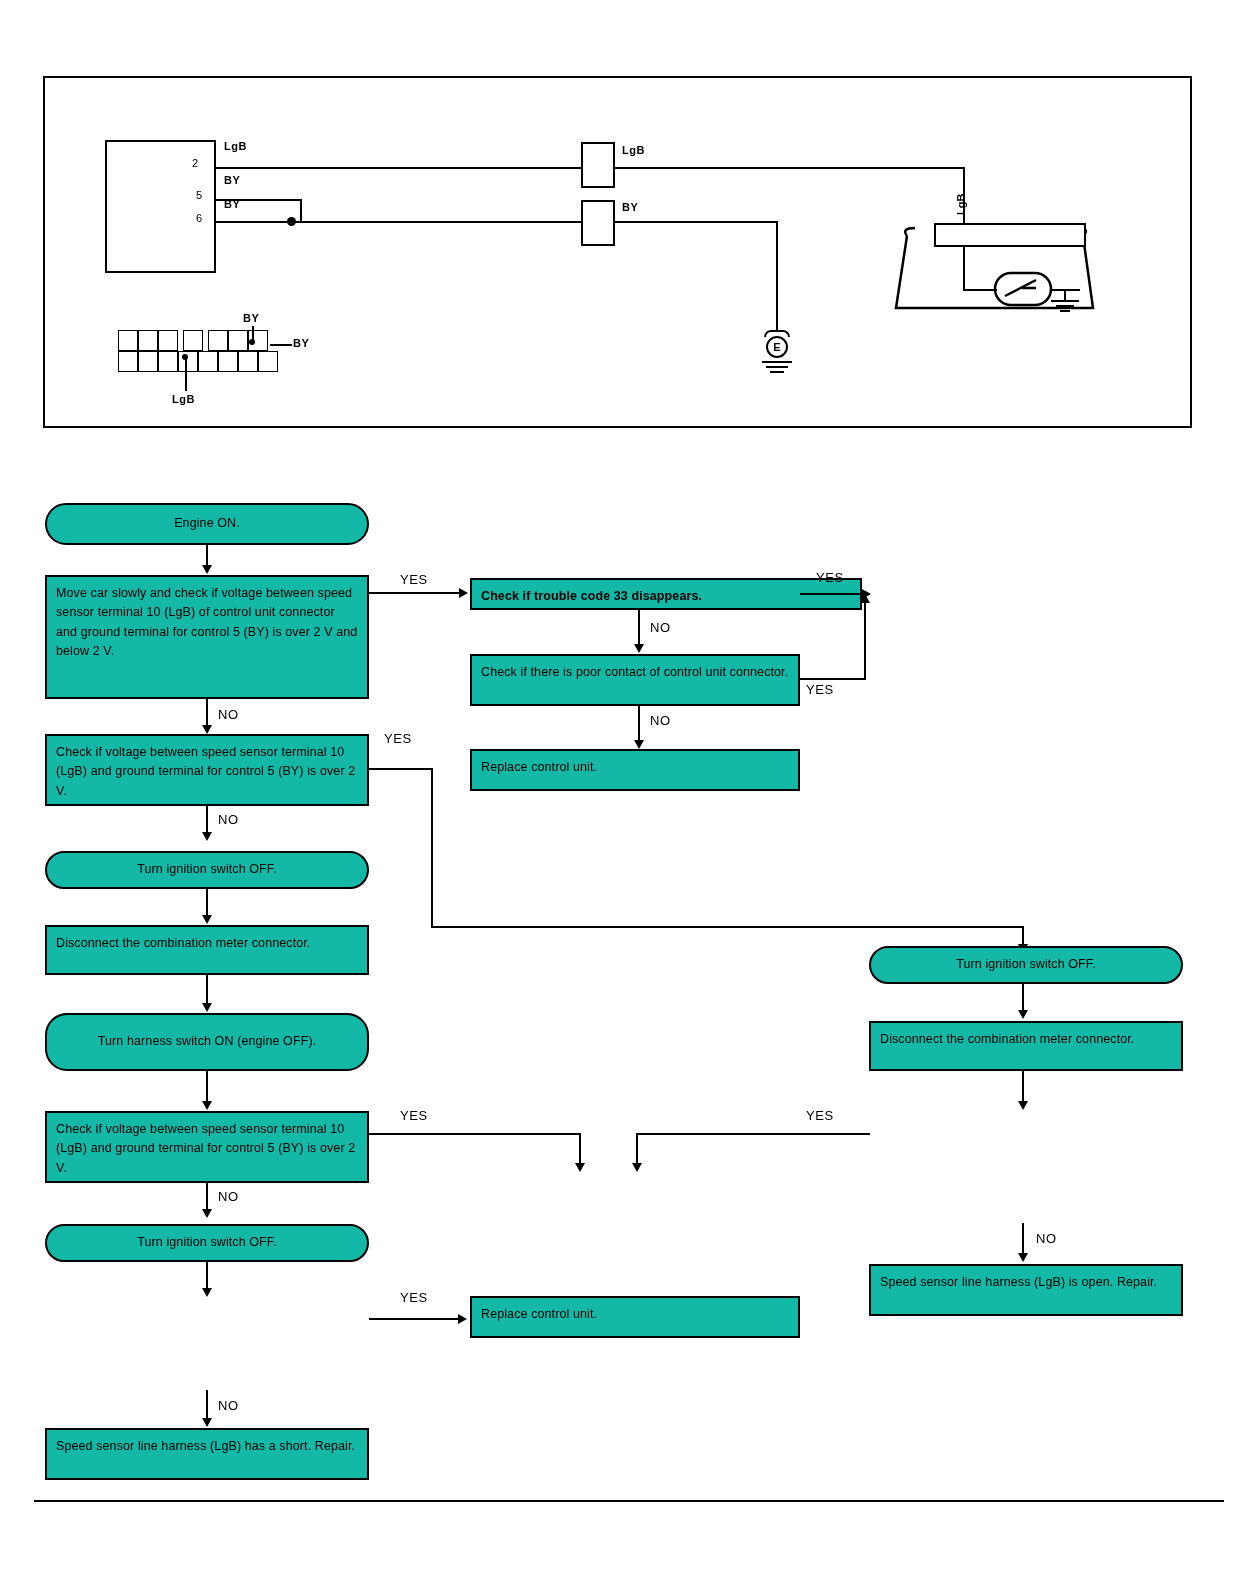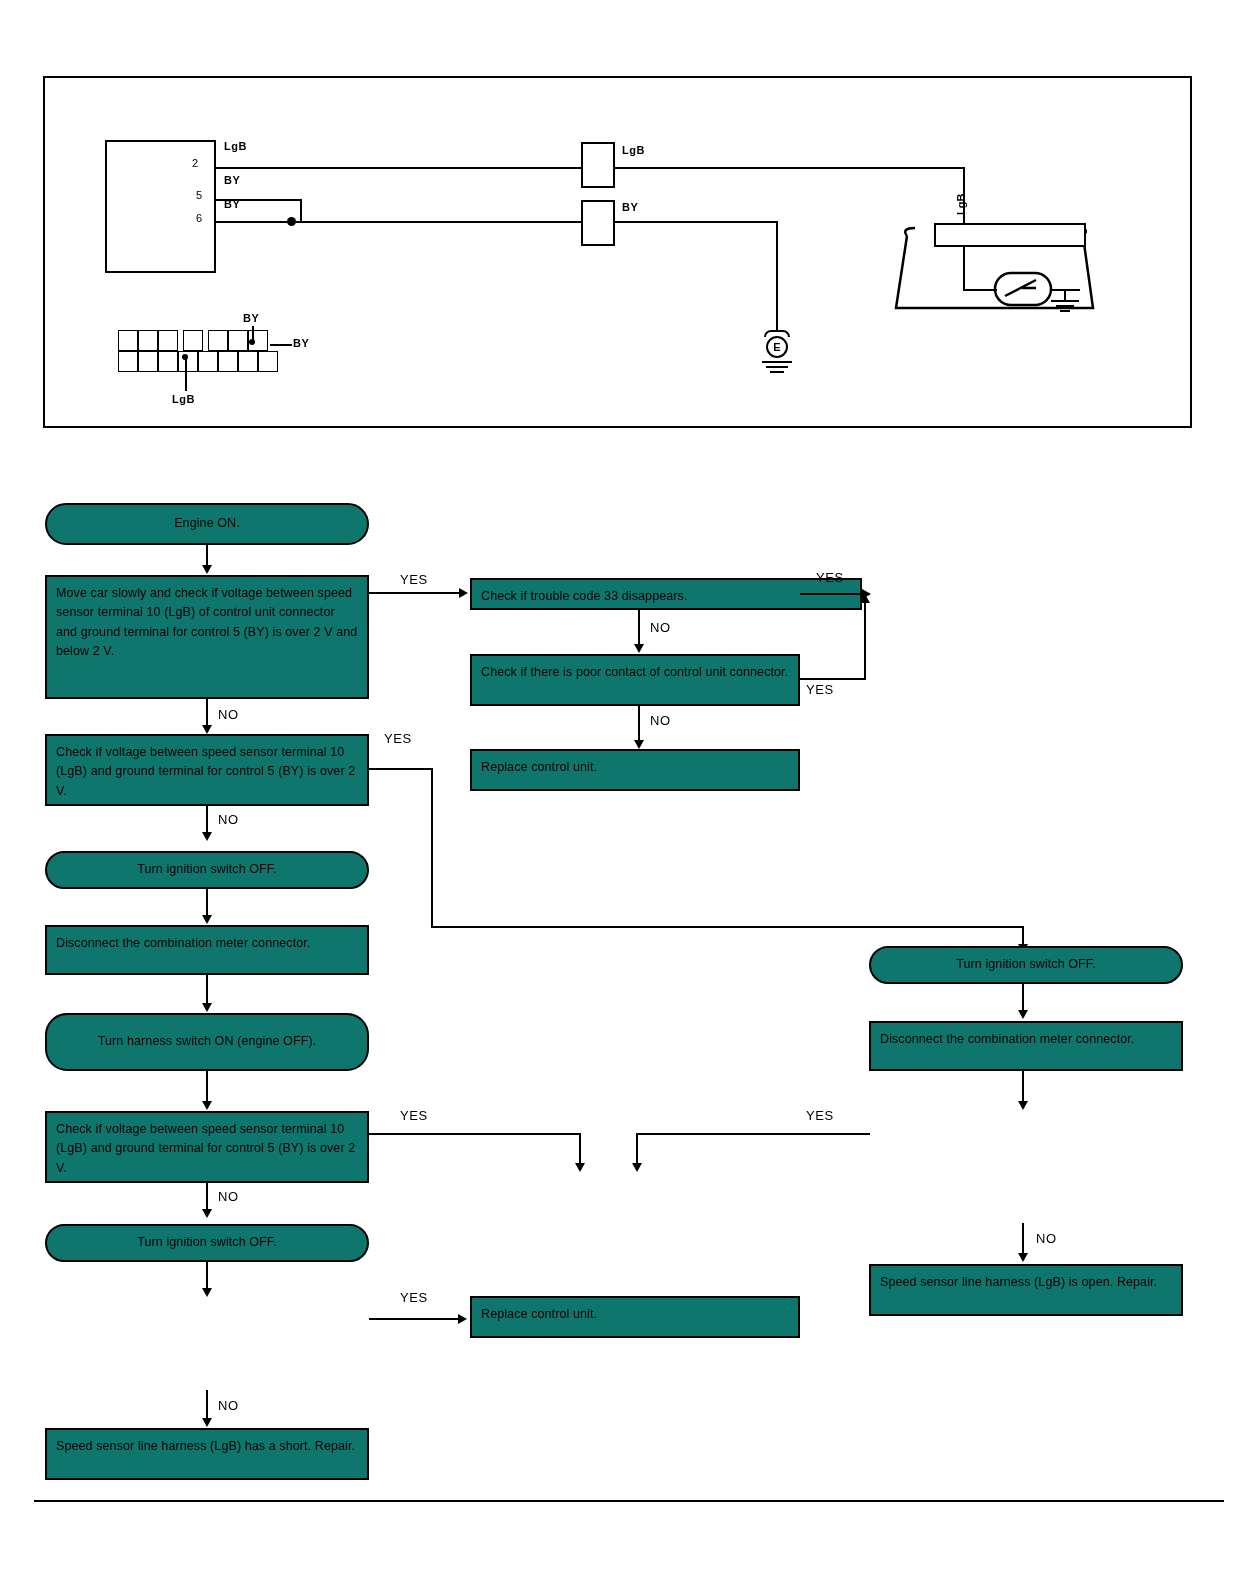--- a/index.html
+++ b/index.html
@@ -100,21 +100,21 @@
     line-height:18px;
     background:#fff;
     font-weight:bold;
   }
 
   
   .node{
     position:absolute;
     border:2px solid #000;
     box-sizing:border-box;
-    background:#0f766e;
+    background:#14b8a6;
     font-size:12.5px;
     line-height:1.55;
     padding:7px 9px;
     letter-spacing:.1px;
   }
   .node.term{
     border-radius:22px;
     text-align:center;
     display:flex;
     align-items:center;
@@ -250,21 +250,21 @@
   <div class="node term" style="left:45px;top:503px;width:324px;height:42px;">Engine ON.</div>
   <div class="ln ln-v" style="left:206px;top:545px;height:22px;"></div>
   <div class="arrow-down" style="left:202px;top:565px;"></div>
 
   <div class="node" style="left:45px;top:575px;width:324px;height:124px;">Move car slowly and check if voltage between speed sensor terminal 10 (LgB) of control unit connector and ground terminal for control 5 (BY) is over 2 V and below 2 V.</div>
 
   <div class="branch-label" style="left:400px;top:572px;">YES</div>
   <div class="ln ln-h" style="left:369px;top:592px;width:93px;"></div>
   <div class="arrow-right" style="left:459px;top:588px;"></div>
 
-  <div class="node" style="left:470px;top:578px;width:392px;height:32px;">Check if trouble code 33 disappears.</div>
+  <div class="node" style="left:470px;top:578px;width:392px;height:32px;font-weight:bold;">Check if trouble code 33 disappears.</div>
 
   <div class="branch-label" style="left:816px;top:570px;">YES</div>
   <div class="ln ln-h" style="left:800px;top:593px;width:65px;"></div>
   <div class="arrow-right" style="left:862px;top:589px;"></div>
 
 
   <div class="ln ln-v" style="left:638px;top:610px;height:36px;"></div>
   <div class="branch-label" style="left:650px;top:620px;">NO</div>
   <div class="arrow-down" style="left:634px;top:644px;"></div>
 

